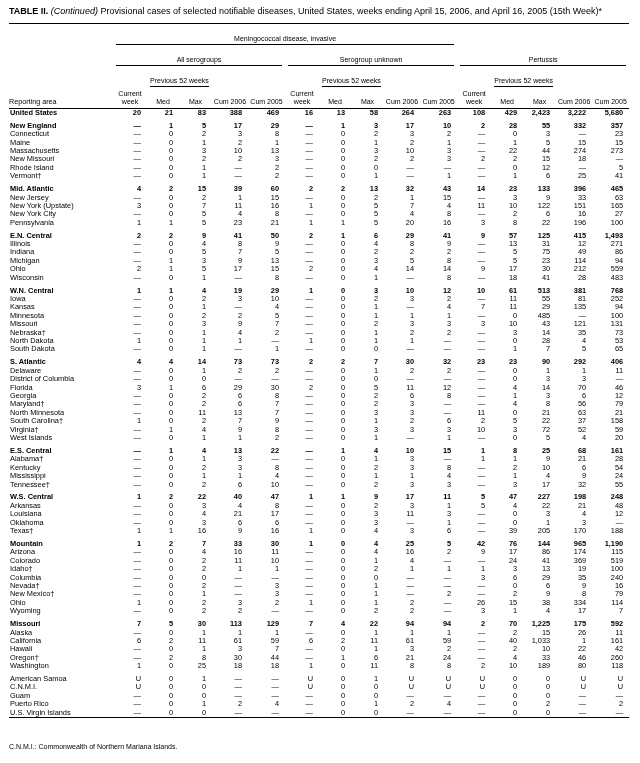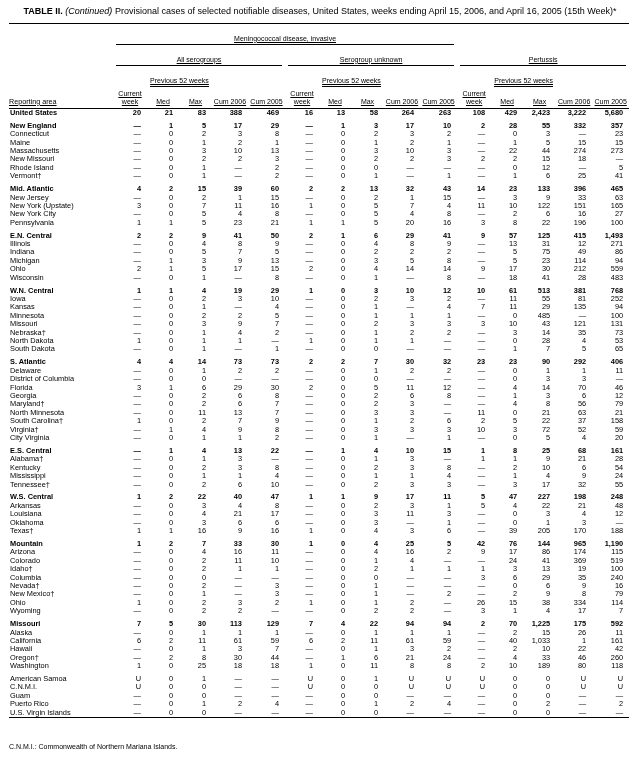--- a/index.html
+++ b/index.html
@@ -1,23 +1,23 @@
 <!DOCTYPE html>
 <html><head>
 <meta charset="utf-8">
 <style>
   html,body{margin:0;padding:0;background:#fff;}
   body{width:640px;min-height:763px;font-family:"Liberation Sans",sans-serif;color:#000;}
   .page{padding:6px 9px 0 9px;}
-  .title{font-size:9px;line-height:1.3;margin-bottom:5px;width:622px;text-align:center;}
+  .title{font-size:9px;line-height:1.3;margin-bottom:5px;width:622px;}
   .title .tlabel{font-weight:bold;}
   .title .tcont{font-style:italic;}
   table{border-collapse:collapse;table-layout:fixed;width:620px;border-bottom:1px solid #000;}
   thead{border-top:1px solid #000;border-bottom:1px solid #000;}
-  th{font-weight:normal;font-size:7px;line-height:1.15;padding:11px 0 0 0;vertical-align:bottom;text-align:center;text-decoration:underline;}
+  th{font-weight:normal;font-size:7px;line-height:1.15;padding:11px 0 0 0;vertical-align:bottom;text-align:center;}
   th.area-h{text-align:left;vertical-align:bottom;padding-bottom:2px;font-size:7.2px;}
   .u{border-bottom:1px solid #000;padding-bottom:1px;margin:0 3px;}
   th.colh{padding-bottom:2px;}
   tbody td{font-size:7.4px;line-height:8.4px;text-align:right;padding:0 6px 0 0;white-space:nowrap;overflow:hidden;}
   tbody td.area{text-align:left;padding:0 0 0 1px;}
   tr.bold td{font-weight:bold;}
   tr.spacer td{height:4.5px;line-height:4.5px;padding:0;}
   .footnotes{font-size:7px;line-height:1.4;margin-top:4px;white-space:pre-wrap;width:622px;}
   .footnotes div{margin:0;}
 </style>
@@ -758,21 +758,21 @@
           <td>3</td>
           <td>3</td>
           <td>3</td>
           <td>10</td>
           <td>3</td>
           <td>72</td>
           <td>52</td>
           <td>59</td>
         </tr>
         <tr>
-          <td class="area">City Virginia</td>
+          <td class="area">West Islands</td>
           <td>—</td>
           <td>0</td>
           <td>1</td>
           <td>1</td>
           <td>2</td>
           <td>—</td>
           <td>0</td>
           <td>1</td>
           <td>—</td>
           <td>1</td>

